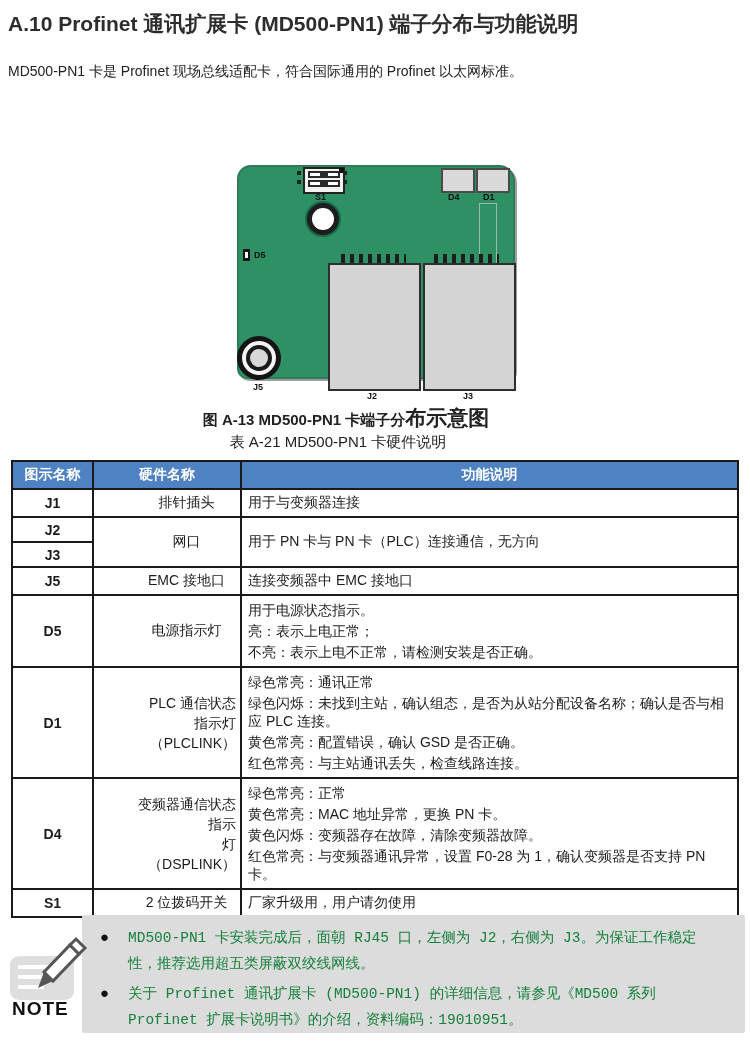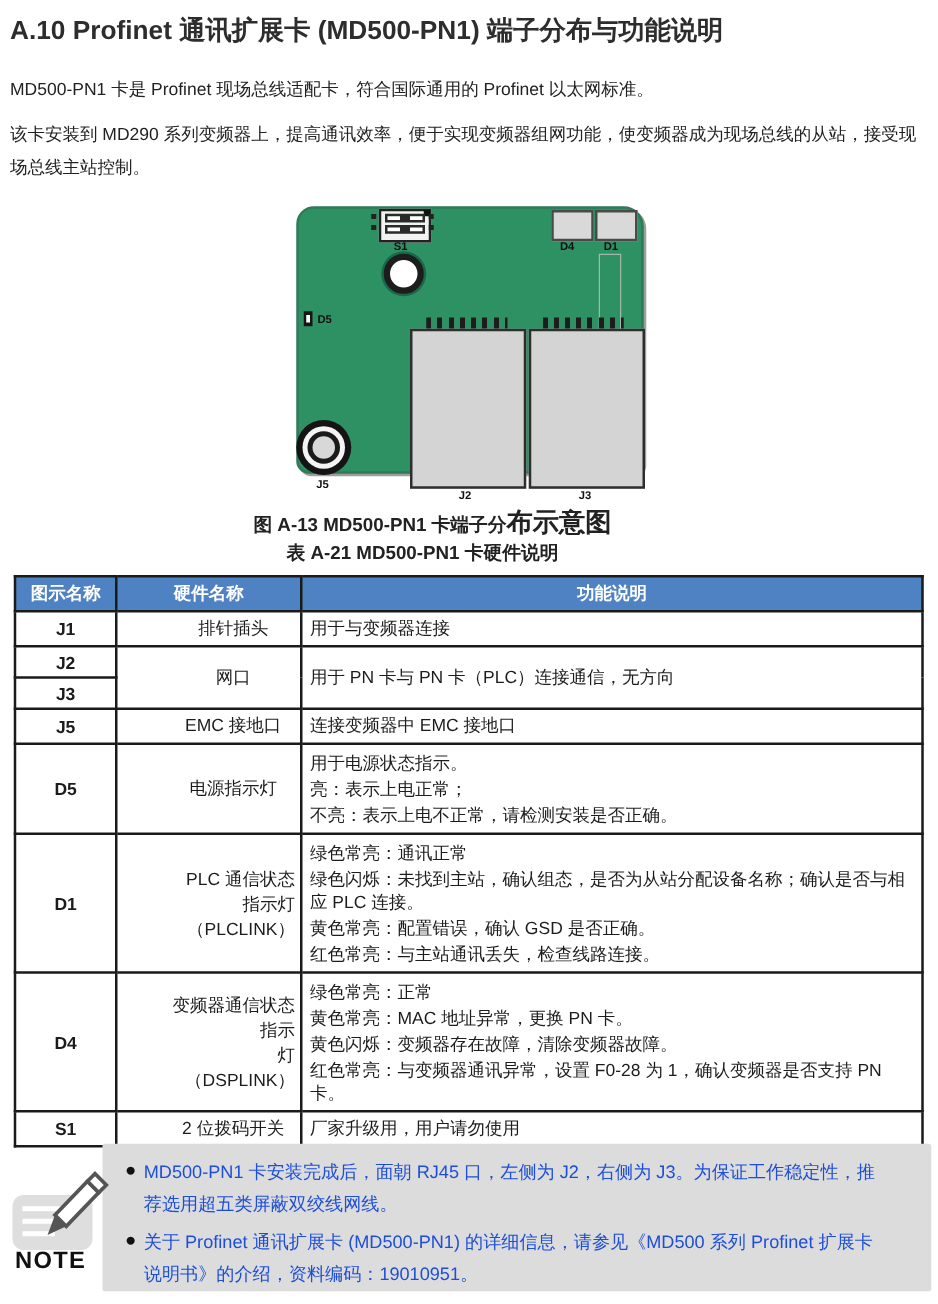--- a/index.html
+++ b/index.html
@@ -49,54 +49,53 @@
   
   .j5{position:absolute;left:0px;top:173px;width:44px;height:44px;border-radius:50%;background:#141414;
       display:flex;align-items:center;justify-content:center;}
   .j5 .r1{width:34px;height:34px;border-radius:50%;background:#f4f4f4;display:flex;align-items:center;justify-content:center;}
   .j5 .r2{width:26px;height:26px;border-radius:50%;background:#1a1a1a;display:flex;align-items:center;justify-content:center;}
   .j5 .r3{width:18px;height:18px;border-radius:50%;background:#d8d8d8;}
   
   .fig-caption{position:absolute;left:0;top:404px;width:692px;text-align:center;}
   .fig-caption .small{font-size:15px;font-weight:600;}
   .fig-caption .big{font-size:21px;font-weight:700;}
-  .tab-caption{position:absolute;left:0;top:433px;width:676px;text-align:center;font-size:15px;font-weight:700;}
+  .tab-caption{position:absolute;left:0;top:433px;width:676px;text-align:center;font-size:15px;font-weight:400;}
   
   .hw-table{position:absolute;left:11px;top:460px;width:726px;border-collapse:collapse;table-layout:fixed;
     font-size:14px;color:#1c1c1c;}
   .hw-table col.c1{width:81px;} .hw-table col.c2{width:148px;} .hw-table col.c3{width:497px;}
   .hw-table th,.hw-table td{border:2px solid #1a1a1a;padding:2px 4px;vertical-align:middle;}
   .hw-table th{background:#4f82c2;color:#fff;font-weight:700;height:22px;font-size:14px;}
   .hw-table td.id{ text-align:center;font-weight:600;}
   .hw-table td.hw{ text-align:center;padding-left:43px;}
   .hw-table td.fn{ text-align:left;padding-left:6px;}
   .hw-table tr.h26 td{height:22px;} .hw-table tr.h23 td{height:19px;}
   .fn-line{line-height:18px;margin:3px 0;}
   .hw-line{line-height:20px;text-align:right;}
   
   .note-box{position:absolute;left:82px;top:915px;width:663px;height:118px;background:#dcdcdc;border-radius:2px;}
   .note-item{position:absolute;left:18px;display:flex;}
   .note-item .bullet{width:15px;font-size:15px;line-height:24px;color:#111;flex:0 0 15px;}
-  .note-item .txt{width:588px;font-size:14.5px;line-height:26px;color:#1d4ed8;}
+  .note-item .txt{margin-left:13px;width:588px;font-size:14.5px;line-height:26px;color:#15803d;font-family:Liberation Mono, monospace;}
   .note-item.n1{top:10px;} .note-item.n2{top:66px;}
   .note-icon{position:absolute;left:10px;top:940px;width:78px;height:84px;}
   .notepad{position:absolute;left:0;top:16px;width:64px;height:44px;background:#dedede;border-radius:9px;}
   .notepad i{position:absolute;left:8px;width:36px;height:4px;background:#fff;display:block;}
   .notepad i.l1{top:9px;} .notepad i.l2{top:19px;} .notepad i.l3{top:29px;width:26px;}
   .pencil{position:absolute;left:18px;top:-14px;}
   .note-word{position:absolute;left:12px;top:998px;font-size:19px;font-weight:700;letter-spacing:1px;color:#111;}
 </style>
 </head>
 <body>
 
 <div class="page">
 
   <div class="title">A.10 Profinet 通讯扩展卡 (MD500-PN1) 端子分布与功能说明</div>
   <div class="para1">MD500-PN1 卡是 Profinet 现场总线适配卡，符合国际通用的 Profinet 以太网标准。</div>
-  <div class="para2">该卡安装到 MD290 系列变频器上，提高通讯效率，便于实现变频器组网功能，使变频器成为现场总线的从站，接受现场总线主站控制。</div>
 
   <div class="figure">
     <div class="board"></div>
 
     <div class="s1-switch">
       <div class="s1-slot">
           <i class="a"></i>
           <i class="b"></i>
         </div>
       <div class="s1-slot">

